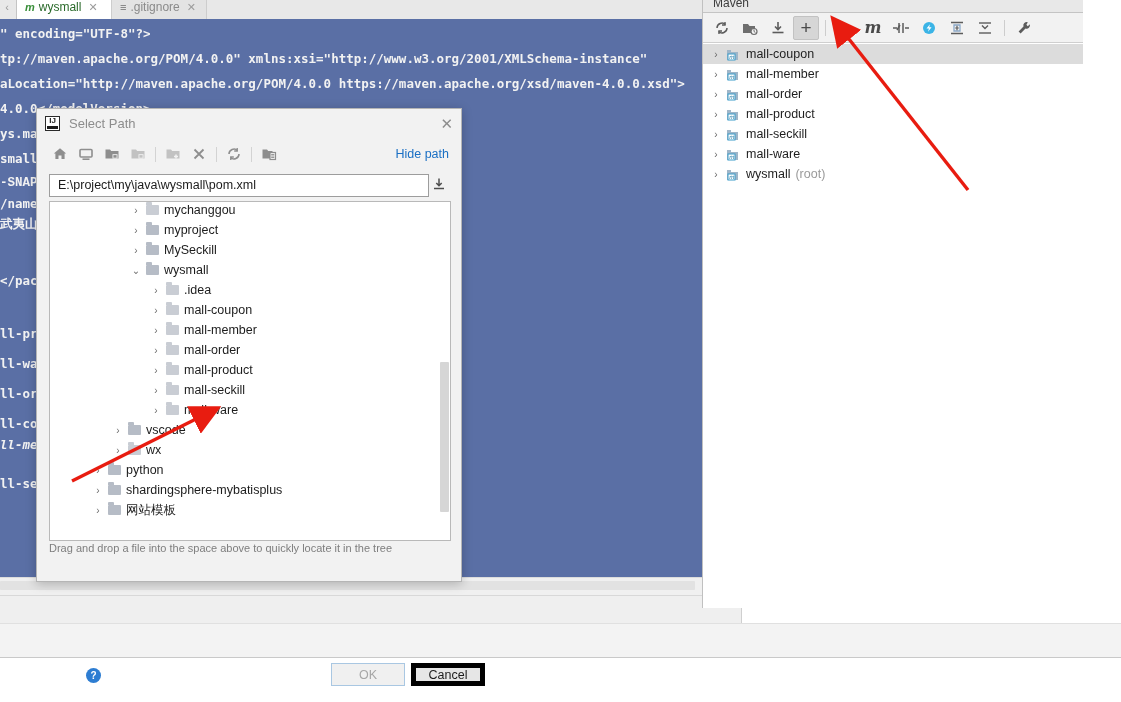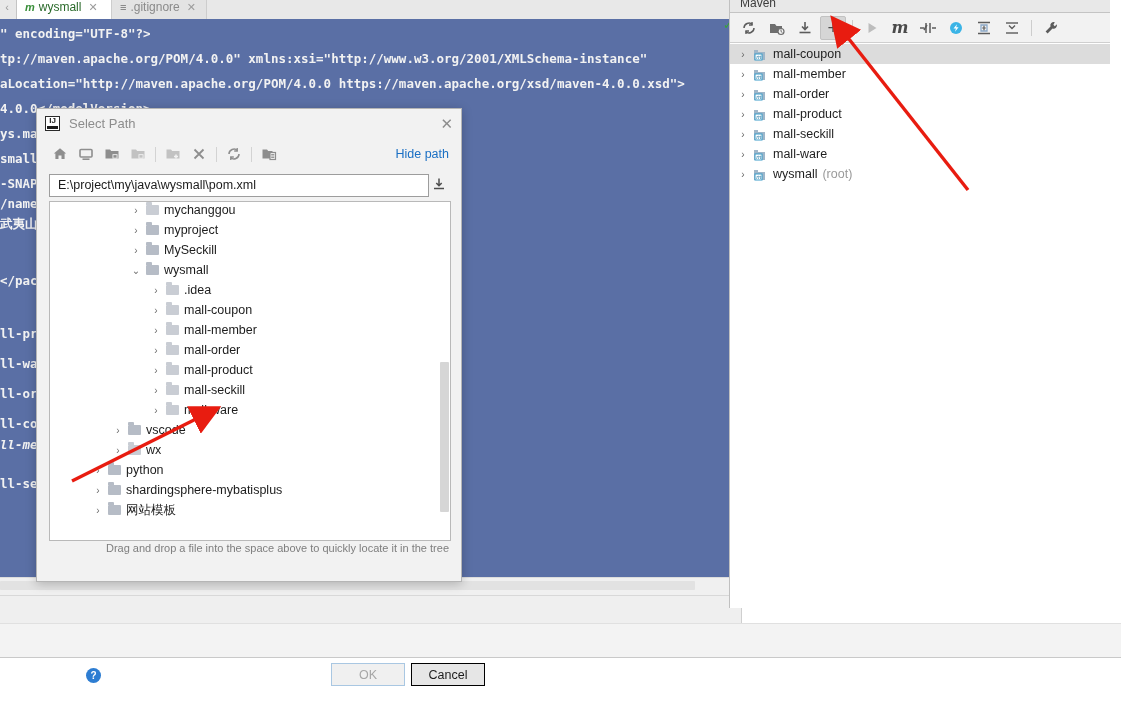--- a/index.html
+++ b/index.html
@@ -70,21 +70,21 @@
   .status-strip{
     position:absolute;left:0;top:623px;width:1121px;height:33px;background:#f3f3f3;
     border-top:1px solid #e0e0e0;border-bottom:1px solid #c9c9c9;
   }
   .status-strip-inner{
     position:absolute;left:0;top:5px;width:1121px;height:22px;background:#f3f3f3;
   }
 
   
   .maven {
-    position:absolute; left:729px; top:0; width:380px; height:608px;
+    position:absolute; left:702px; top:0; width:380px; height:608px;
     background:#ffffff; border-left:1px solid #c0c0c0;
   }
   .maven-title {
     position:absolute; left:0; top:-6px; width:380px; height:19px;
     background:#e8e8e8; font-size:12px; color:#3c3c3c;
     padding-left:10px; line-height:19px; box-sizing:border-box;
     border-bottom:1px solid #c4c4c4;
   }
   .maven-toolbar {
     position:absolute; left:0; top:13px; width:380px; height:30px;
@@ -162,34 +162,34 @@
   .folder {
     width:13px;height:10px;background:#b6bcc6;margin-right:5px;position:relative;border-radius:1px;
   }
   .folder::before{content:"";position:absolute;left:0;top:-3px;width:6px;height:3px;background:#b6bcc6;border-radius:1px 1px 0 0;}
   .folder.dim{background:#c9cdd4;}
   .folder.dim::before{background:#c9cdd4;}
   .xmlicon{width:13px;height:12px;margin-right:5px;position:relative;}
   .tree-vscroll{position:absolute;right:0;top:0;width:11px;height:338px;background:#ffffff;}
   .tree-vthumb{position:absolute;right:1px;top:160px;width:9px;height:150px;background:#d6d6d6;border-radius:1px;}
   .tree-hint{
-    position:absolute;left:12px;top:433px;width:400px;text-align:right;
+    position:absolute;left:12px;top:433px;width:400px;text-align:left;
     font-size:11px;color:#7e7e7e;
   }
   .dlg-help{
     position:absolute;left:49px;top:559px;width:15px;height:15px;border-radius:50%;
     background:#2d7dd2;color:#ffffff;font-size:10px;font-weight:bold;
     display:flex;align-items:center;justify-content:center;
   }
   .dlg-btn{
     position:absolute;height:23px;width:74px;font-size:12.5px;
     display:flex;align-items:center;justify-content:center;box-sizing:border-box;
   }
   .btn-ok{left:294px;top:554px;background:#f0f0f0;border:1px solid #a9c7e2;color:#a6a6a6;}
-  .btn-cancel{left:374px;top:554px;background:#e6e6e6;border:1px solid #000000;color:#1c1c1c;}
+  .btn-cancel{left:374px;top:554px;background:#e6e6e6;border:5px solid #000000;color:#1c1c1c;}
 
   
   .arrow-svg{position:absolute;left:0;top:0;width:1121px;height:702px;pointer-events:none;}
 </style>
 </head>
 <body>
 
 <div id="root">
 
   <div class="tabstrip">
@@ -208,21 +208,21 @@
 
   <div class="editor">
     <div class="marker-green">✓</div>
     <div class="editor-scroll-track"></div>
     <div class="code-line" style="top:7px;">" encoding="UTF-8"?&gt;</div>
     <div class="code-line" style="top:32px;">tp://maven.apache.org/POM/4.0.0" xmlns:xsi="http://www.w3.org/2001/XMLSchema-instance"</div>
     <div class="code-line" style="top:57px;">aLocation="http://maven.apache.org/POM/4.0.0 https://maven.apache.org/xsd/maven-4.0.0.xsd"&gt;</div>
     <div class="code-line" style="top:82px;">4.0.0&lt;/modelVersion&gt;</div>
     <div class="code-line" style="top:107px;">ys.ma</div>
     <div class="code-line" style="top:132px;">small</div>
-    <div class="code-line" style="top:157px;">-SNAP</div>
+    <div class="code-line" style="top:157px;font-family:Liberation Mono, monospace;">-SNAP</div>
     <div class="code-line" style="top:177px;">/name</div>
     <div class="code-line" style="top:197px;font-family:'DejaVu Sans',sans-serif;">武夷山</div>
     <div class="code-line" style="top:254px;">&lt;/pac</div>
     <div class="code-line" style="top:307px;">ll-pr</div>
     <div class="code-line" style="top:337px;">ll-wa</div>
     <div class="code-line" style="top:367px;">ll-or</div>
     <div class="code-line" style="top:397px;">ll-co</div>
     <div class="code-line" style="top:418px;font-style:italic;">ll-me</div>
     <div class="code-line" style="top:457px;">ll-se</div>
   </div>

